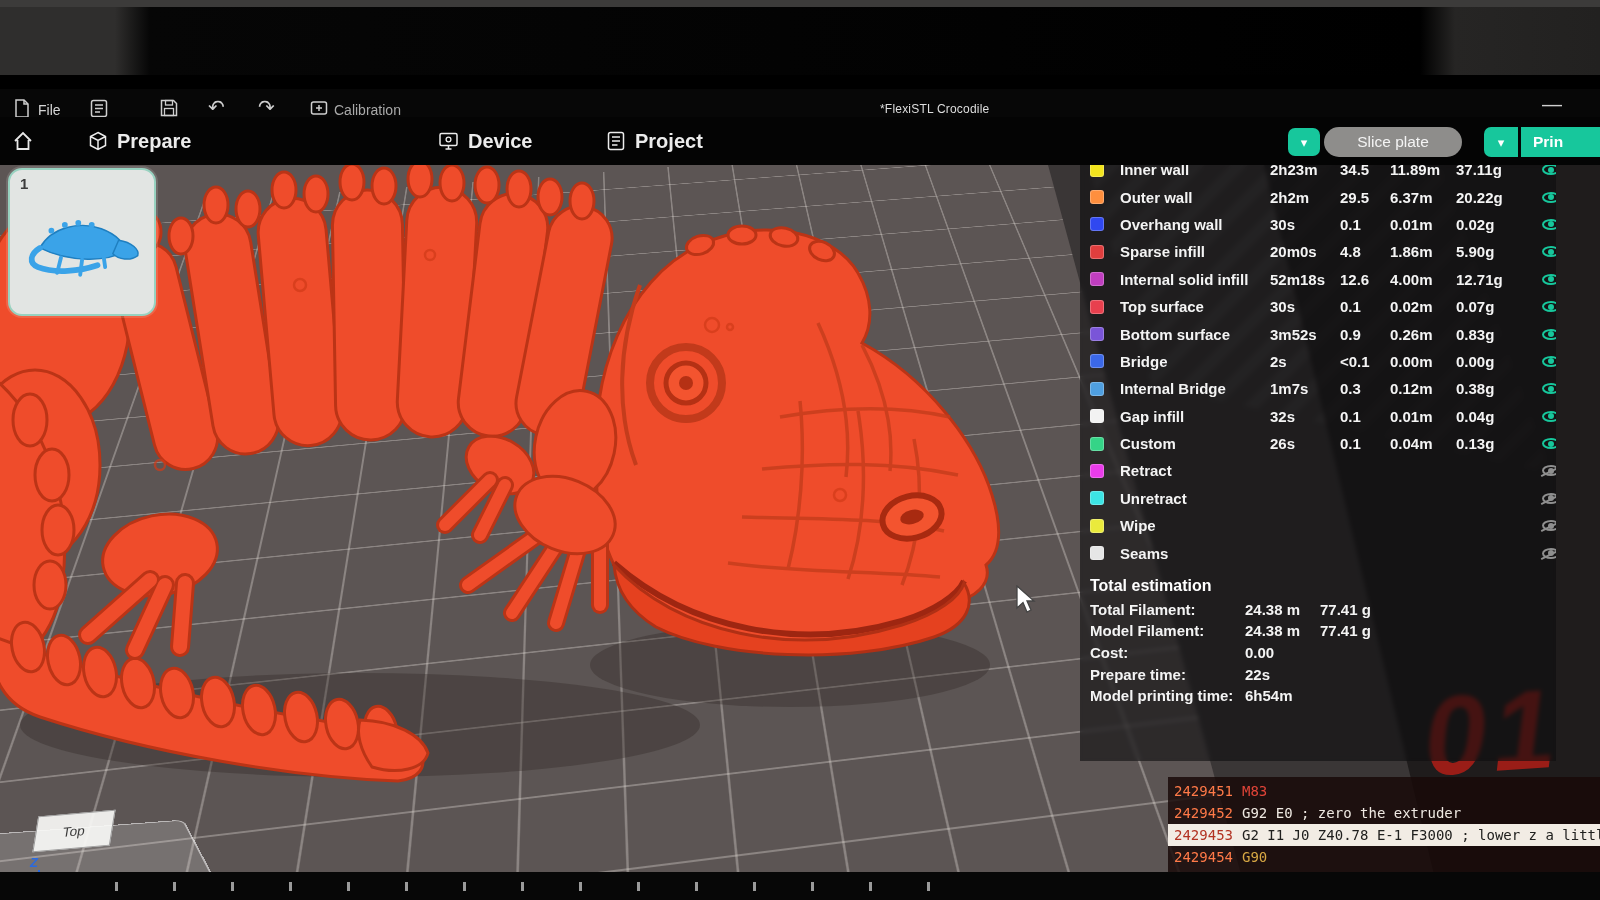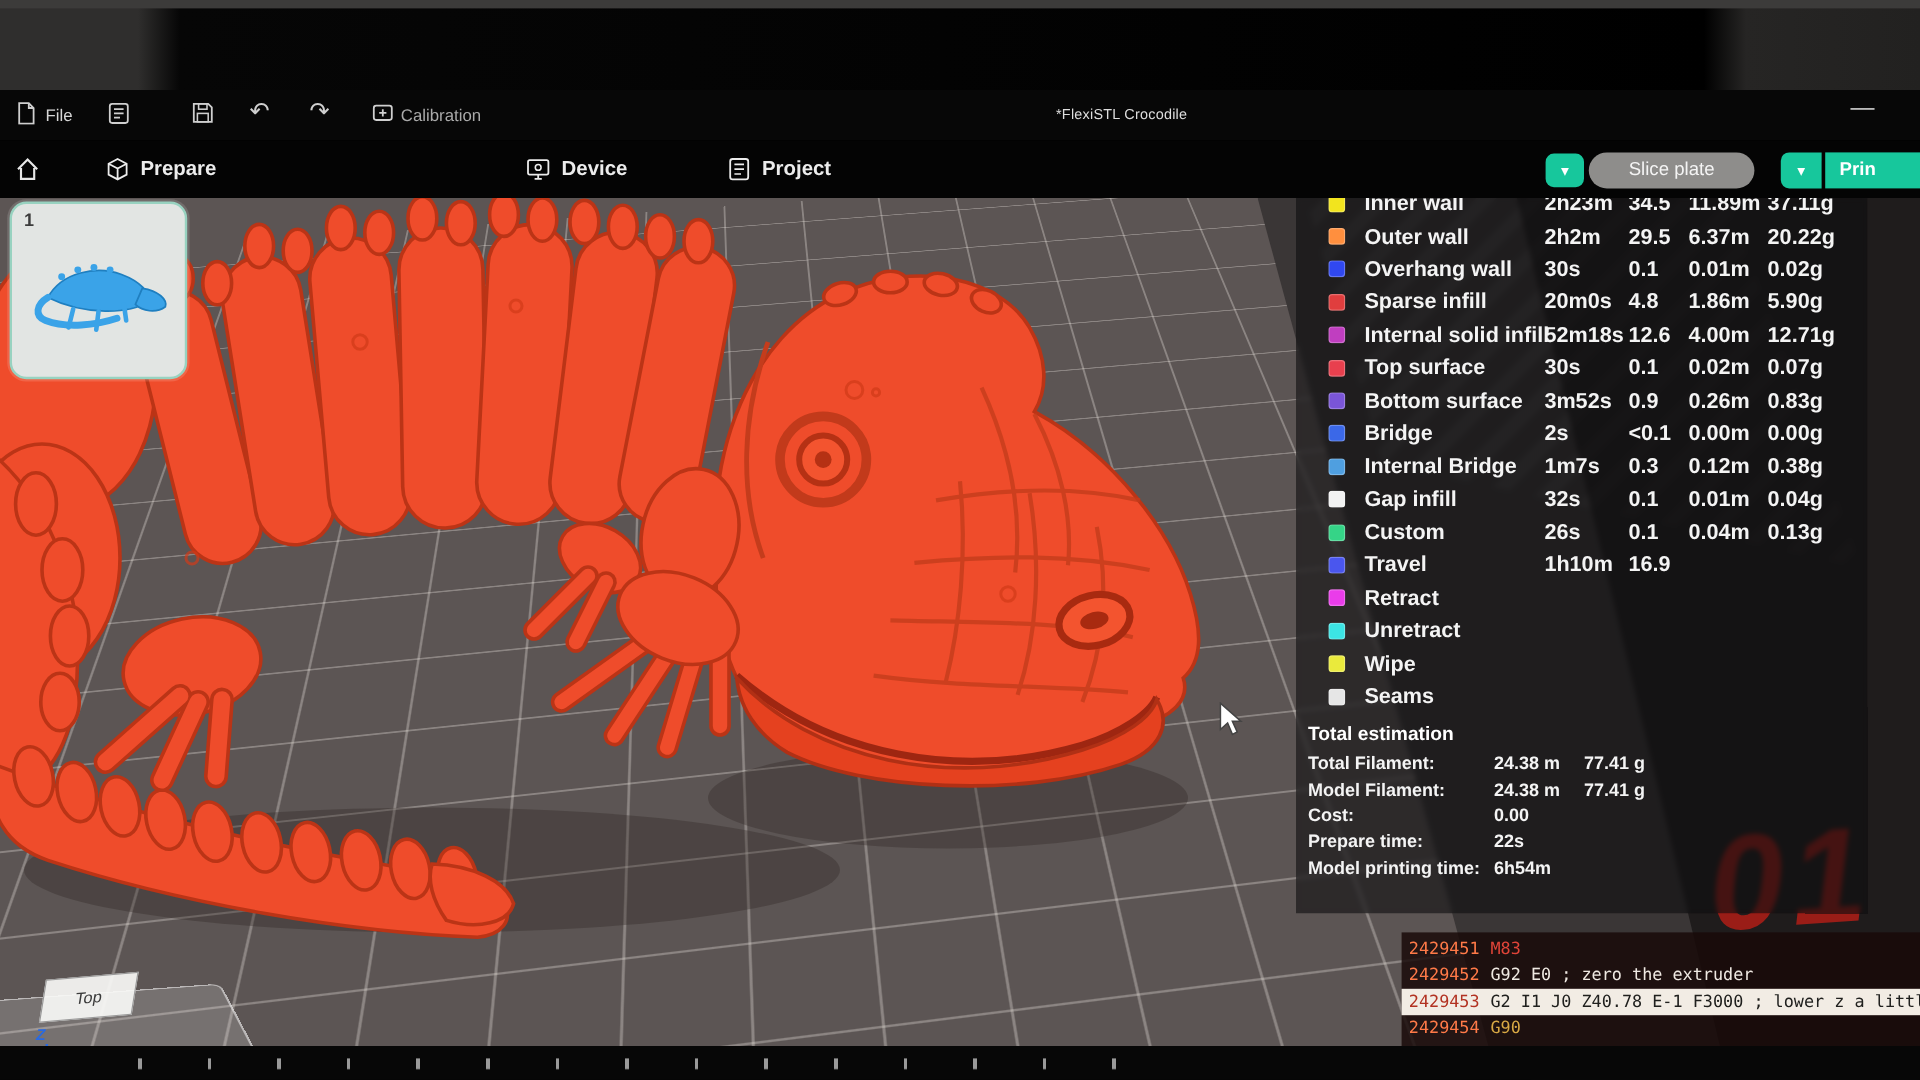--- a/index.html
+++ b/index.html
@@ -12,30 +12,30 @@
   body{
     width:1600px;height:900px;overflow:hidden;position:relative;
     background:#000;font-family:"Liberation Sans",sans-serif;
     -webkit-font-smoothing:antialiased;
   }
   
   .bezel{position:absolute;left:0;top:0;width:1600px;height:75px;
     background:linear-gradient(90deg,#2f2e2d 0,#2f2e2d 115px,#060606 150px,#000 1420px,#262524 1455px,#222120 100%);}
   .bezel::before{content:"";position:absolute;left:0;top:0;width:100%;height:7px;background:#3c3b3a}
   
-  .menubar{position:absolute;left:0;top:75px;width:1600px;height:42px;background:#070707;color:#cfcfcf}
+  .menubar{position:absolute;left:0;top:89px;width:1600px;height:42px;background:#070707;color:#cfcfcf}
   .mi{position:absolute;top:10px;color:#cfcfcf;cursor:default}
   .mi svg{display:block}
   .mlabel{position:absolute;top:13px;font-size:14px;color:#d6d6d6}
   .glyph{font-size:20px;line-height:20px}
   .title{position:absolute;left:880px;top:13px;font-size:12px;color:#dedede;letter-spacing:.2px}
   .minbtn{position:absolute;right:38px;top:4px;font-size:20px;color:#cfcfcf}
   
   .tabbar{position:absolute;left:0;top:117px;width:1600px;height:48px;background:#040404;color:#e8e8e8}
-  .tab{position:absolute;top:0;height:48px;display:flex;align-items:center;gap:9px;font-size:17px;font-weight:600;color:#ececec}
+  .tab{position:absolute;top:0;height:48px;display:flex;align-items:center;gap:9px;font-size:20px;font-weight:600;color:#ececec}
   .tab svg{display:block}
   .preview-pill{position:absolute;left:228px;top:5px;width:168px;height:38px;background:var(--accent);
     border-radius:10px;display:flex;align-items:center;justify-content:center;gap:9px;color:#fff;font-size:17px;font-weight:700}
   .chevbtn{position:absolute;display:flex;align-items:center;justify-content:center;background:var(--accent);color:#fff;font-size:13px}
   .chev1{left:1288px;top:11px;width:32px;height:28px;border-radius:7px}
   .slice{position:absolute;left:1324px;top:10px;width:138px;height:30px;background:#8e8d8b;border-radius:16px;
     color:#f4f4f4;font-size:15.5px;display:flex;align-items:center;justify-content:center}
   .chev2{left:1484px;top:10px;width:34px;height:30px;border-radius:7px 0 0 7px}
   .printbtn{position:absolute;left:1521px;top:10px;width:90px;height:30px;background:var(--accent);
     color:#fff;font-size:15.5px;font-weight:700;display:flex;align-items:center;padding-left:12px}
@@ -58,21 +58,21 @@
   
   .thumb{position:absolute;left:8px;top:3px;width:148px;height:148px;background:#e2e5e3;
     border:2px solid #98d2c0;border-radius:14px;box-shadow:0 0 0 2px rgba(255,255,255,.14)}
   .thumb .num{position:absolute;left:10px;top:5px;font-size:15px;color:#3c3c3c;font-weight:600}
   .thumb svg{position:absolute;left:12px;top:28px}
   
   .stats{position:absolute;left:1080px;top:0;width:476px;height:596px;background:rgba(14,13,15,.6);
     backdrop-filter:blur(2px);color:#f4f4f4;font-weight:600;overflow:hidden}
   .rows{margin-top:-9px}
   .srow{display:grid;grid-template-columns:30px 150px 70px 50px 66px 78px 1fr;align-items:center;
-    height:27.4px;padding-left:27px;font-size:18px;white-space:nowrap}
+    height:27.4px;padding-left:10px;font-size:15px;white-space:nowrap}
   .swatch{width:14px;height:14px;border-radius:3px;border:1px solid rgba(255,255,255,.25)}
   .eye{position:relative;display:inline-block;width:18px;height:11px;border:2px solid var(--accent);border-radius:50%;margin-left:8px}
   .eye::after{content:"";position:absolute;left:50%;top:50%;width:6px;height:6px;margin:-3px 0 0 -3px;border-radius:50%;background:var(--accent)}
   .eye.off{border-color:#8f8f8f}
   .eye.off::after{background:#8f8f8f}
   .eye.off::before{content:"";position:absolute;left:-4px;top:3px;width:23px;height:2px;background:#8f8f8f;transform:rotate(-26deg)}
   .total{padding:8px 0 0 10px}
   .total h3{margin:2px 0 6px 0;font-size:16px;color:#fff}
   .trow{position:relative;height:21.6px;font-size:15px;white-space:nowrap}
   .tl{position:absolute;left:0}
@@ -419,29 +419,20 @@
       <div class="srow">
           <span class="swatch" style="background: rgb(53, 212, 135);"></span>
           <span>Custom</span>
           <span>26s</span>
           <span>0.1</span>
           <span>0.04m</span>
           <span>0.13g</span>
           <span class="eye on"></span>
         </div>
       <div class="srow">
-          <span class="swatch" style="background: rgb(74, 86, 238);"></span>
-          <span>Travel</span>
-          <span>1h10m</span>
-          <span>16.9</span>
-          <span></span>
-          <span></span>
-          <span class="eye off"></span>
-        </div>
-      <div class="srow">
           <span class="swatch" style="background: rgb(234, 60, 234);"></span>
           <span>Retract</span>
           <span></span>
           <span></span>
           <span></span>
           <span></span>
           <span class="eye off"></span>
         </div>
       <div class="srow">
           <span class="swatch" style="background: rgb(60, 228, 228);"></span>

